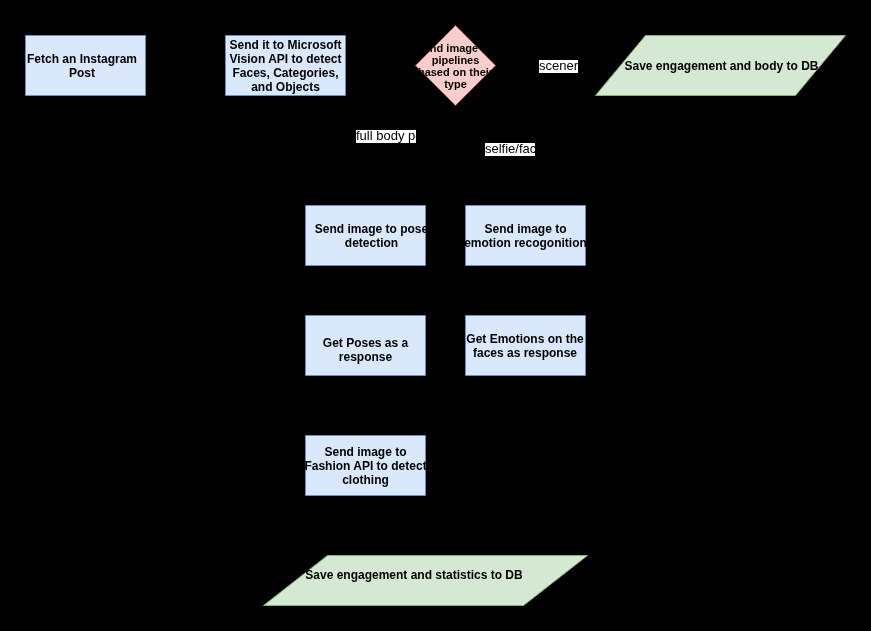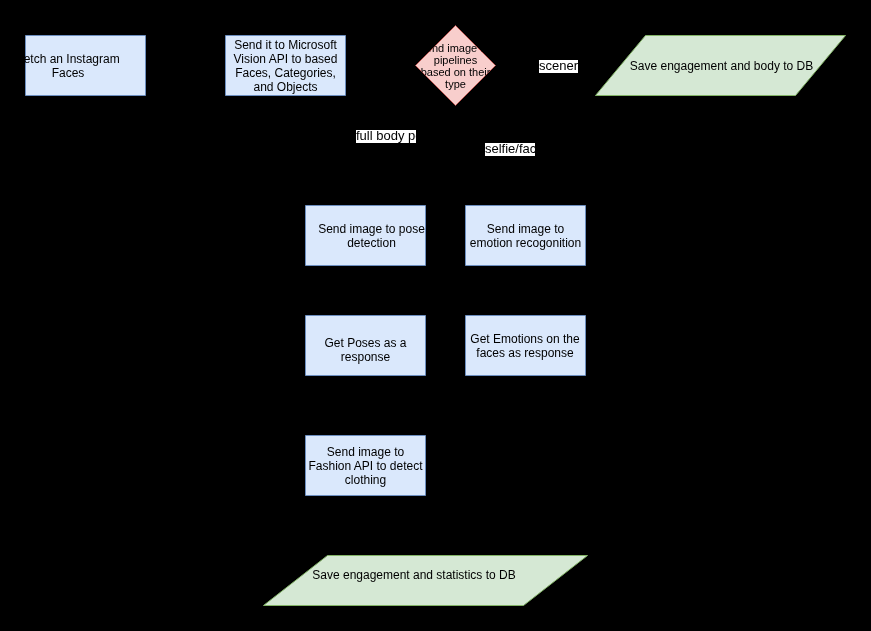--- a/index.html
+++ b/index.html
@@ -1,20 +1,20 @@
 <!DOCTYPE html>
 <html><head>
 <meta charset="utf-8">
 <title>Instagram post analysis flowchart</title>
 <style>
   html,body{margin:0;padding:0;width:871px;height:631px;overflow:hidden;background:#000;}
   body{font-family:"Liberation Sans", sans-serif;}
   #canvas{position:relative;width:871px;height:631px;background:#000;overflow:hidden;}
   svg.shapes{position:absolute;left:0;top:0;width:871px;height:631px;display:block;}
-  .node{position:absolute;box-sizing:border-box;display:flex;align-items:center;justify-content:center;}
+  .node{position:absolute;box-sizing:border-box;display:flex;align-items:center;justify-content:center;font-weight:bold;}
   .node-label{font-size:12px;line-height:14px;color:#000000;text-align:center;white-space:nowrap;}
   .node-label.small{font-size:11px;line-height:12px;white-space:pre;}
   .node.clip-diamond{clip-path:polygon(50% 0%, 100% 50%, 50% 100%, 0% 50%);}
   .edge-label{position:absolute;background:#ffffff;color:#000000;font-size:13px;line-height:12px;
               white-space:nowrap;text-align:center;box-sizing:border-box;}
 </style>
 </head>
 <body>
 
 <div id="canvas" style="background: rgb(0, 0, 0);">
@@ -26,30 +26,30 @@
     <path d="M 645.5 35.5 L 845.5 35.5 L 795.5 95.5 L 595.5 95.5 Z" fill="#d5e8d4" stroke="#82b366" stroke-width="1" stroke-linejoin="miter"></path>
     <path d="M 305.5 205.5 L 425.5 205.5 L 425.5 265.5 L 305.5 265.5 Z" fill="#dae8fc" stroke="#6c8ebf" stroke-width="1" stroke-linejoin="miter"></path>
     <path d="M 465.5 205.5 L 585.5 205.5 L 585.5 265.5 L 465.5 265.5 Z" fill="#dae8fc" stroke="#6c8ebf" stroke-width="1" stroke-linejoin="miter"></path>
     <path d="M 305.5 315.5 L 425.5 315.5 L 425.5 375.5 L 305.5 375.5 Z" fill="#dae8fc" stroke="#6c8ebf" stroke-width="1" stroke-linejoin="miter"></path>
     <path d="M 465.5 315.5 L 585.5 315.5 L 585.5 375.5 L 465.5 375.5 Z" fill="#dae8fc" stroke="#6c8ebf" stroke-width="1" stroke-linejoin="miter"></path>
     <path d="M 305.5 435.5 L 425.5 435.5 L 425.5 495.5 L 305.5 495.5 Z" fill="#dae8fc" stroke="#6c8ebf" stroke-width="1" stroke-linejoin="miter"></path>
     <path d="M 327.5 555.5 L 587.5 555.5 L 523.5 605.5 L 263.5 605.5 Z" fill="#d5e8d4" stroke="#82b366" stroke-width="1" stroke-linejoin="miter"></path>
   </svg>
 
   <div id="labels-layer">
-    <div class="node" style="left: 8px; top: 35.5px; width: 120px; height: 60px;">
+    <div class="node" style="left: 22px; top: 35.5px; width: 120px; height: 60px;">
       <div class="node-label">
         <span>Fetch an Instagram</span><br>
-        <span>Faces</span>
+        <span>Post</span>
       </div>
     </div>
     <div class="node" style="left: 225.5px; top: 35.5px; width: 120px; height: 60px;">
       <div class="node-label">
         <span>Send it to Microsoft</span><br>
-        <span>Vision API to based</span><br>
+        <span>Vision API to detect</span><br>
         <span>Faces, Categories,</span><br>
         <span>and Objects</span>
       </div>
     </div>
     <div class="node clip-diamond" style="left: 415.5px; top: 25.5px; width: 80px; height: 80px;">
       <div class="node-label small"><span>Send image to </span><br><span>pipelines</span><br><span>based on their</span><br><span>type</span></div>
     </div>
     <div class="node" style="left: 596.5px; top: 36.2px; width: 250px; height: 60px;">
       <div class="node-label">
         <span>Save engagement and body to DB</span>

